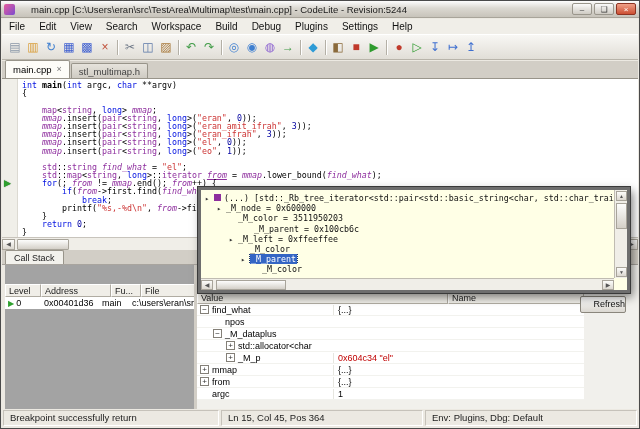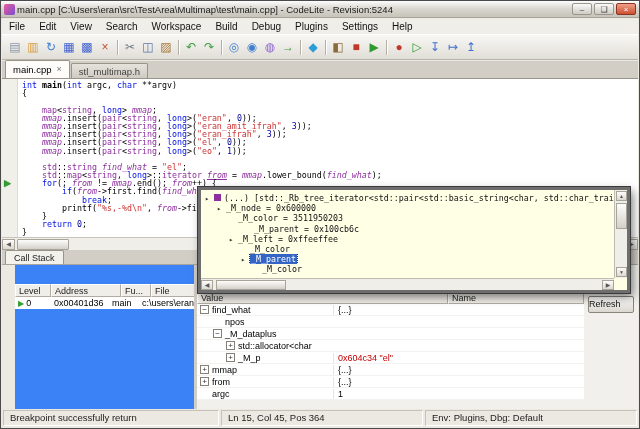--- a/index.html
+++ b/index.html
@@ -4,21 +4,21 @@
 <style>
   * { margin:0; padding:0; box-sizing:border-box; }
   html,body { width:640px; height:429px; }
   body { font-family:"Liberation Sans",sans-serif; background:#888; position:relative; overflow:hidden; }
 
   .window { position:absolute; inset:0; border:1px solid #4a4a4a; background:#ece9e2; }
 
   
   .titlebar { position:absolute; top:0; left:0; right:0; height:17px;
     background:linear-gradient(#fdfdfd,#dbd8d1 45%,#c7c3ba);
-    border-bottom:1px solid #a8a49a; display:flex; align-items:center; padding:0 3px; gap:2px; }
+    border-bottom:1px solid #a8a49a; display:flex; align-items:center; padding:0 3px; gap:16px; }
   .appicon { width:11px; height:11px; border-radius:2px;
     background:linear-gradient(135deg,#e85d9c,#7a4bd0); flex:0 0 auto; }
   .title { font-size:9.5px; color:#1a1a1a; white-space:nowrap; overflow:hidden; flex:1; }
   .winbtns { display:flex; gap:2px; flex:0 0 auto; }
   .winbtn { width:20px; height:12px; font-size:8px; line-height:11px; text-align:center;
     background:linear-gradient(#fafafa,#cfcbc3); border:1px solid #9a968c; border-radius:2px; color:#333; }
   .winbtn.close { background:linear-gradient(#f0a088,#cc4f33); color:#fff; border-color:#8d3322; }
 
   
   .menubar { position:absolute; top:18px; left:1px; right:1px; height:15px; background:#f0eee8;
@@ -67,21 +67,21 @@
   .sthumb { position:absolute; top:1px; left:15px; width:52px; height:11px;
     background:linear-gradient(#fdfdfc,#d4d0c8); border:1px solid #a8a49a; border-radius:1px; }
 
   
   .panetabs { position:absolute; top:249px; left:1px; right:1px; height:15px; background:#d2cec6;
     border-bottom:1px solid #a8a49e; display:flex; align-items:flex-end; padding-left:3px; }
   .panetab { height:14px; padding:0 8px; font-size:9px; line-height:14px; background:#f2f1ec;
     border:1px solid #98948a; border-bottom:none; border-radius:2px 2px 0 0; color:#222; }
 
   
-  .callstack { position:absolute; top:264px; left:14px; width:192px; bottom:19px; background:#3b82f6; }
+  .callstack { position:absolute; top:264px; left:4px; width:192px; bottom:19px; background:#a3a3a3; }
   .cs-gap { height:19px; }
   .cs-header { display:flex; }
   .hcell { background:#f0eee8; border:1px solid; border-color:#ffffff #b0aca2 #b0aca2 #ffffff;
     font-size:9px; padding:0 3px; height:13px; line-height:12px; color:#222; overflow:hidden; white-space:nowrap; }
   .cs-body { background:#fff; }
   .cs-row { display:flex; font-size:9px; height:12px; align-items:center; background:#fff; }
   .ccell { padding:0 3px; overflow:hidden; white-space:nowrap; }
   .csarrow { color:#2ea02e; font-size:8px; margin-right:2px; }
 
   .splitter { position:absolute; top:264px; left:193px; width:3px; bottom:19px; background:#d2cec6; }
@@ -92,23 +92,23 @@
   .w-grid { margin-right:54px; background:#fff; }
   .w-header { display:flex; }
   .w-body { background:#fff; }
   .w-row { display:flex; font-size:9px; height:12px; align-items:center; border-bottom:1px solid #f2f2ee; background:#fff; }
   .w-name { overflow:hidden; white-space:nowrap; display:flex; align-items:center; }
   .w-val { border-left:1px solid #e6e6e0; padding-left:4px; overflow:hidden; white-space:nowrap; flex:1; }
   .w-val.red { color:#c00000; }
   .expbox { display:inline-block; width:9px; height:9px; border:1px solid #848078; background:#fff;
     font-size:8px; line-height:7px; text-align:center; color:#333; margin-right:3px; flex:0 0 auto; }
   .expspace { display:inline-block; width:12px; flex:0 0 auto; }
-  .refresh-btn { position:absolute; top:31px; right:4px; width:46px; height:17px;
+  .refresh-btn { position:absolute; top:31px; right:12px; width:46px; height:17px;
     background:linear-gradient(#fefefe,#dbd8d1); border:1px solid #8a867c; border-radius:2px;
-    font-size:9px; text-align:left; line-height:15px; color:#111; }
+    font-size:9px; text-align:right; line-height:15px; color:#111; }
 
   
   .popup { position:absolute; left:197px; top:186px; width:432px; height:106px; background:#ffffe6;
     border:3px solid #6e6e6e; outline:1px solid #3a3a3a; box-shadow:3px 4px 9px rgba(0,0,0,.5); z-index:60; }
   .popup-body { position:absolute; left:0; top:0; right:13px; bottom:12px; overflow:hidden; padding-top:3px;
     font-family:"DejaVu Sans Mono",monospace; font-size:8.3px; color:#111; }
   .prow { height:10.2px; line-height:10.2px; white-space:nowrap; overflow:hidden; }
   .tri { display:inline-block; width:9px; color:#3a3a3a; font-size:7px; }
   .picon { display:inline-block; width:7px; height:7px; background:#8e2f9e; margin-right:3px; }
   .sel { background:#3465c4; color:#fff; outline:1px dotted #16306b; padding:0 1px; }

